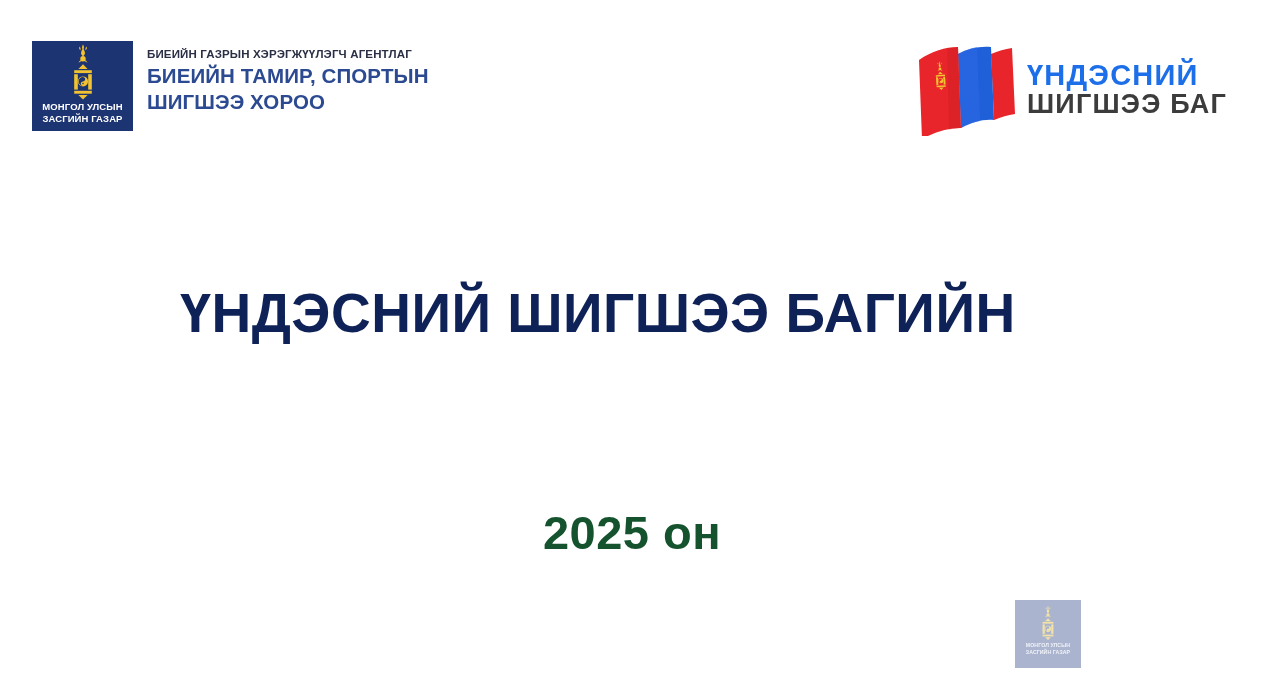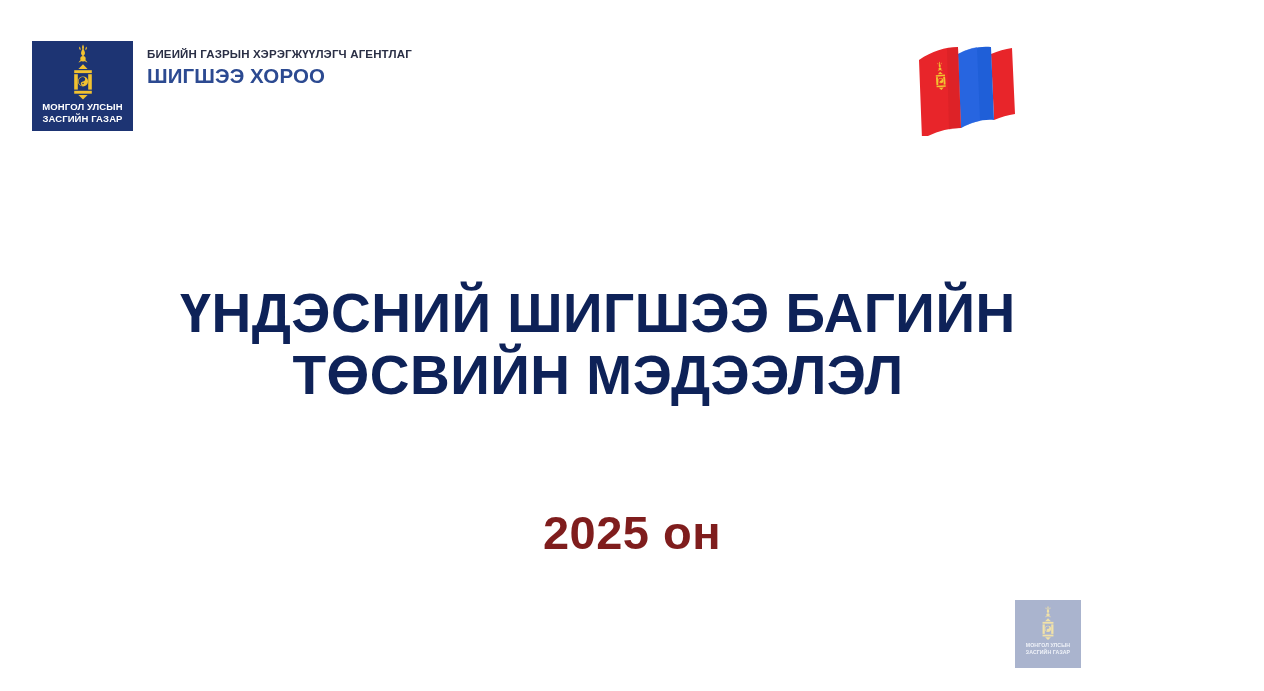--- a/index.html
+++ b/index.html
@@ -124,21 +124,21 @@
   }
   .main-title span { display: block; }
 
   
   .year-line {
     position: absolute;
     left: 0;
     top: 505px;
     width: 1264px;
     text-align: center;
-    color: #7f1d1d;
+    color: #14532d;
     font-size: 47px;
     font-weight: bold;
     line-height: 56px;
     letter-spacing: 0.5px;
   }
 
   
   .watermark {
     position: absolute;
     left: 1015px;
@@ -213,20 +213,21 @@
       </span>
       <div class="gov-emblem-caption">
         <span>МОНГОЛ УЛСЫН</span>
         <span>ЗАСГИЙН ГАЗАР</span>
       </div>
     </div>
 
     <div class="agency-text">
       <div class="agency-kicker">БИЕИЙН ГАЗРЫН ХЭРЭГЖҮҮЛЭГЧ АГЕНТЛАГ</div>
       <div class="agency-name">
+        <span>БИЕИЙН ТАМИР, СПОРТЫН</span>
         <span>ШИГШЭЭ ХОРОО</span>
       </div>
     </div>
   </div>
 
   <div class="team-lockup">
 
     <span class="flag-wrap">
       <svg viewBox="0 0 118 96" width="118" height="96" xmlns="http://www.w3.org/2000/svg">
 
@@ -254,25 +255,28 @@
           <circle cx="21" cy="37.4" r="5.0"></circle>
           <rect x="12.2" y="46.8" width="17.6" height="2.9"></rect>
           <path d="M16.4 51.0 L25.6 51.0 L21 55.6 Z"></path>
           <g fill="#e8252a">
             <path d="M21 33.1 C22.2 33.1 23.2 34.1 23.2 35.3 C23.2 36.5 22.2 37.4 21 37.4 C19.8 37.4 18.8 38.4 18.8 39.6 C18.8 40.8 19.8 41.7 21 41.7 C18.6 41.7 16.6 39.8 16.6 37.4 C16.6 35.0 18.6 33.1 21 33.1 Z"></path>
           </g>
         </g>
       </svg>
     </span>
 
+    <div class="team-text">
+      <div class="team-line1">ҮНДЭСНИЙ</div>
+      <div class="team-line2">ШИГШЭЭ БАГ</div>
+    </div>
   </div>
 
   <div class="main-title">
     <span>ҮНДЭСНИЙ ШИГШЭЭ БАГИЙН</span>
-    <span>ТӨСВИЙН МЭДЭЭЛЭЛ</span>
   </div>
 
   <div class="year-line">2025 он</div>
 
   <div class="watermark">
     <span class="soyombo-wrap">
       <svg viewBox="0 0 42 56" width="26" height="36" xmlns="http://www.w3.org/2000/svg">
         <g fill="#f2e2a8">
           <path d="M21 0.5 C22.6 3.2 21.9 4.6 21 6.0 C20.1 4.6 19.4 3.2 21 0.5 Z"></path>
           <path d="M17.6 2.6 C18.9 4.4 18.7 5.3 18.3 6.3 C17.3 5.3 16.6 4.3 17.6 2.6 Z"></path>

